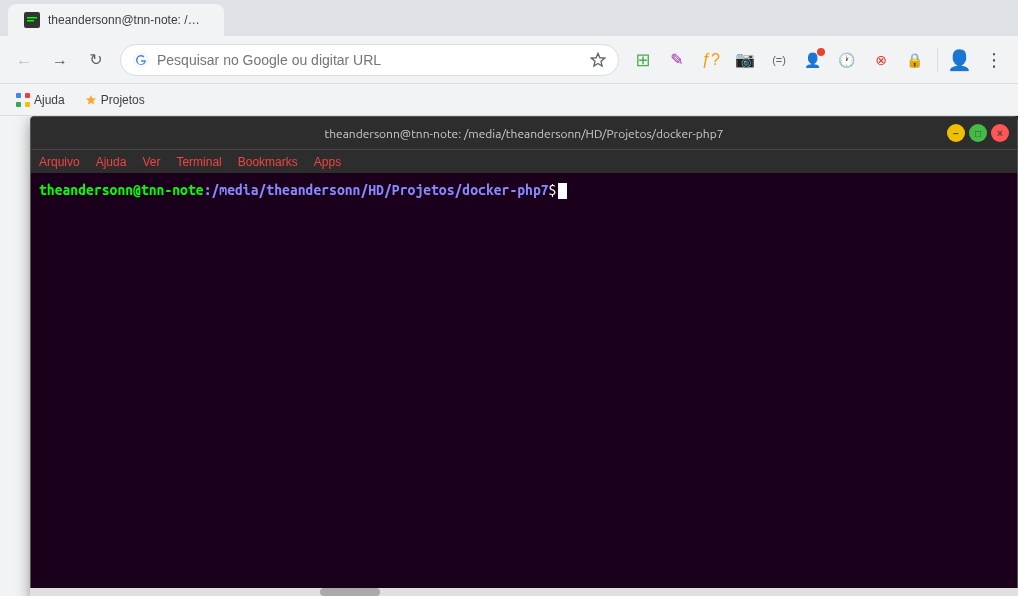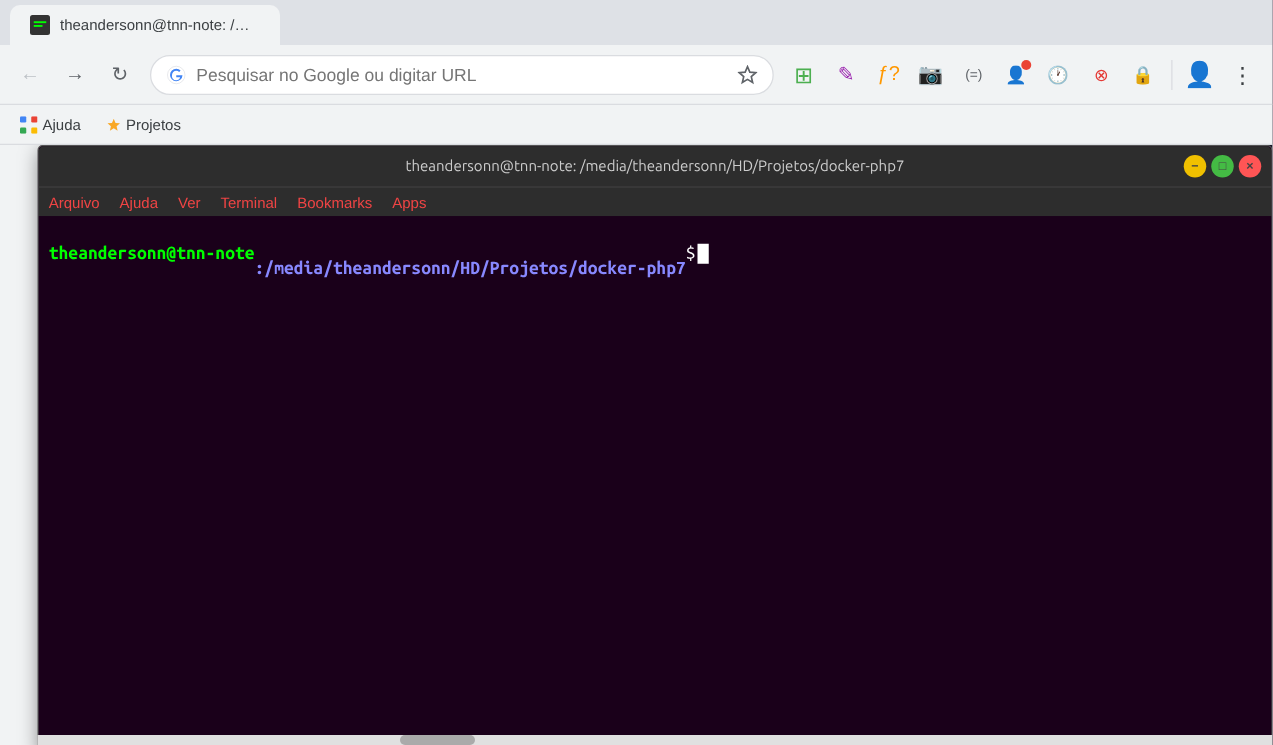--- a/index.html
+++ b/index.html
@@ -278,21 +278,20 @@
     }
 
     .prompt-user {
       color: #00ff00;
       font-weight: bold;
     }
 
     .prompt-path {
       color: #8888ff;
       font-weight: bold;
-      margin-top: 24px;
     }
 
     .prompt-symbol {
       color: #ffffff;
     }
 
     .terminal-cursor {
       display: inline-block;
       width: 9px;
       height: 16px;

